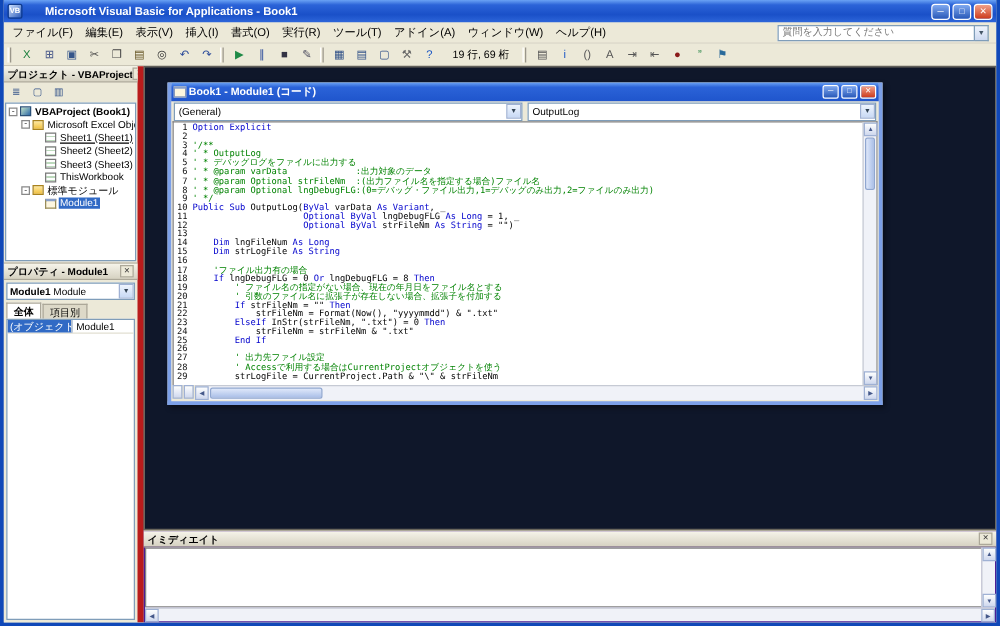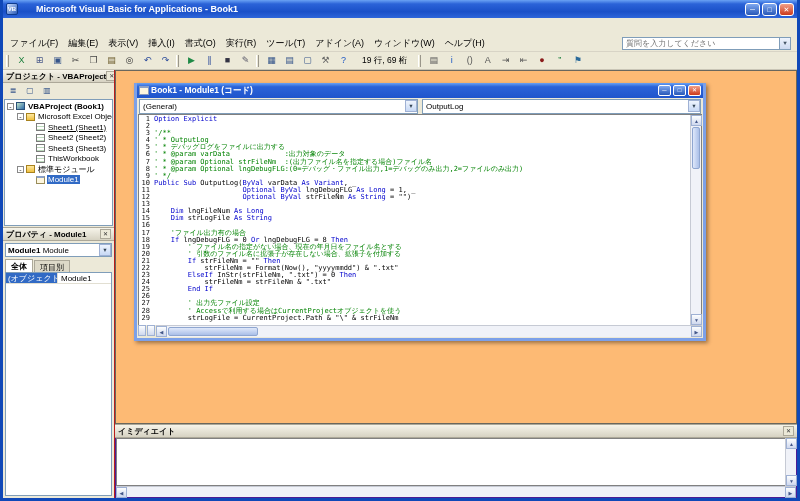--- a/index.html
+++ b/index.html
@@ -18,38 +18,38 @@
     color:#fff; font-size:9px; font-weight:bold; white-space:nowrap;}
   .app-icon{width:12px;height:12px;flex:none;border-radius:2px;
     background:linear-gradient(135deg,#cfe2ff,#2a5ab8);border:1px solid #0e3a8c;
     color:#fff;font-size:6px;line-height:10px;text-align:center;font-weight:bold;}
   .caption-buttons{margin-left:auto;display:flex;gap:2px;}
   .cap-btn{width:15px;height:13px;border-radius:3px;border:1px solid #fff;
     background:linear-gradient(#7fa8ef,#2858b8);color:#fff;font-size:7px;line-height:11px;text-align:center;}
   .cap-btn.close{background:linear-gradient(#f1a088,#cc3a1c);}
   
   .menubar{height:17px;flex:none;display:flex;align-items:center;font-size:9px;padding:0 2px;
-    background:#ece9d8;border-bottom:1px solid #d8d4c6;color:#000;margin-top:17px;}
+    background:#ece9d8;border-bottom:1px solid #d8d4c6;color:#000;}
   .menu-item{padding:2px 5px;white-space:nowrap;}
   .question-wrap{margin-left:auto;display:flex;align-items:center;margin-right:4px;font-family:Liberation Mono, monospace;}
   .question-box{width:158px;height:13px;border:1px solid #7f9db9;background:#fff;
     font-size:8px;color:#777;padding:0 3px;font-family:inherit;}
   .q-arrow{width:11px;height:13px;border:1px solid #7f9db9;border-left:none;background:linear-gradient(#eef4fd,#cdd9f0);
     font-size:6px;line-height:11px;text-align:center;color:#456;}
   
   .toolbar{height:18px;flex:none;display:flex;align-items:center;padding:1px 2px;gap:1px;
     background:#ece9d8;border-bottom:1px solid #c9c5b6;}
   .grip{width:3px;height:12px;border-left:1px solid #fff;border-right:1px solid #9a968a;margin:0 3px 0 1px;flex:none;}
   .tb-group{display:flex;gap:1px;align-items:center;}
   .tb-btn{width:17px;height:15px;display:flex;align-items:center;justify-content:center;
     font-size:9px;line-height:1;border:1px solid transparent;}
   .position-text{font-size:8.5px;padding:0 9px;white-space:nowrap;}
   
   .main{flex:1;display:flex;min-height:0;}
-  .left-dock{width:112px;flex:none;display:flex;flex-direction:column;background:#ece9d8;border-right:1px solid #b91c1c;}
+  .left-dock{width:112px;flex:none;display:flex;flex-direction:column;background:#ece9d8;border-right:5px solid #b91c1c;}
   .panel-title{height:13px;flex:none;display:flex;align-items:center;padding:0 3px;
     background:linear-gradient(#f6f4ea,#d6d2c2);border-bottom:1px solid #aca899;
     font-size:8px;font-weight:bold;white-space:nowrap;overflow:hidden;}
   .panel-close{margin-left:auto;width:11px;height:10px;flex:none;border:1px solid #aca899;background:#ece9d8;
     font-size:6px;line-height:8px;text-align:center;color:#333;}
   
   .project-panel{height:158px;flex:none;display:flex;flex-direction:column;border-bottom:1px solid #aca899;}
   .proj-toolbar{height:15px;flex:none;display:flex;gap:1px;padding:1px 2px;}
   .pt-btn{width:16px;height:12px;display:flex;align-items:center;justify-content:center;font-size:8px;color:#35558a;border:1px solid transparent;}
   .tree{flex:1;margin:1px;background:#fff;border:1px solid #7f9db9;overflow:hidden;font-size:8px;padding-top:1px;}
@@ -74,21 +74,21 @@
   .prop-tabs{flex:none;display:flex;font-size:8px;padding:0 2px;align-items:center;}
   .ptab{height:12px;padding:1px 5px 0;border:1px solid #aca899;border-bottom:none;background:#ddd9c8;margin-right:1px;}
   .ptab.active{background:#fff;height:13px;font-weight:bold;}
   .prop-grid{flex:1;margin:0 2px 2px;background:#fff;border:1px solid #7f9db9;font-size:8px;overflow:hidden;}
   .prop-row{display:flex;height:11px;border-bottom:1px solid #e2dfd2;align-items:center;}
   .prop-name{width:52px;flex:none;border-right:1px solid #e2dfd2;padding-left:2px;height:100%;line-height:11px;white-space:nowrap;overflow:hidden;}
   .prop-row.selected .prop-name{background:#316ac5;color:#fff;}
   .prop-value{flex:1;padding-left:3px;white-space:nowrap;overflow:hidden;}
   
   .right-col{flex:1;display:flex;flex-direction:column;min-width:0;}
-  .mdi{flex:1;position:relative;background:#fdba74;border:1px solid #6a675d;overflow:hidden;padding-left:45px;}
+  .mdi{flex:1;position:relative;background:#0f172a;border:1px solid #6a675d;overflow:hidden;padding-left:45px;}
   .code-window{position:absolute;left:18px;top:12px;width:572px;height:258px;display:flex;flex-direction:column;
     border:3px solid #7ca0e8;border-top:none;background:#ece9d8;box-shadow:2px 2px 4px rgba(0,0,0,.4);}
   .cw-title{height:15px;flex:none;display:flex;align-items:center;gap:2px;padding:0 2px;
     background:linear-gradient(180deg,#6aa2f4 0%,#2b63d8 25%,#1f55cc 100%);color:#fff;font-size:8.5px;font-weight:bold;}
   .cw-icon{width:10px;height:9px;flex:none;background:#fdf6df;border:1px solid #8899bb;border-top:2px solid #8aa0c8;}
   .cw-btn{width:13px;height:11px;border-radius:2px;border:1px solid #fff;flex:none;
     background:linear-gradient(#7fa8ef,#2858b8);color:#fff;font-size:6px;line-height:9px;text-align:center;}
   .cw-btn.close{background:linear-gradient(#f1a088,#cc3a1c);}
   .cw-combos{height:16px;flex:none;display:flex;align-items:center;gap:4px;padding:2px 2px;}
   .combo{flex:1;height:15px;background:#fff;border:1px solid #7f9db9;display:flex;align-items:center;

